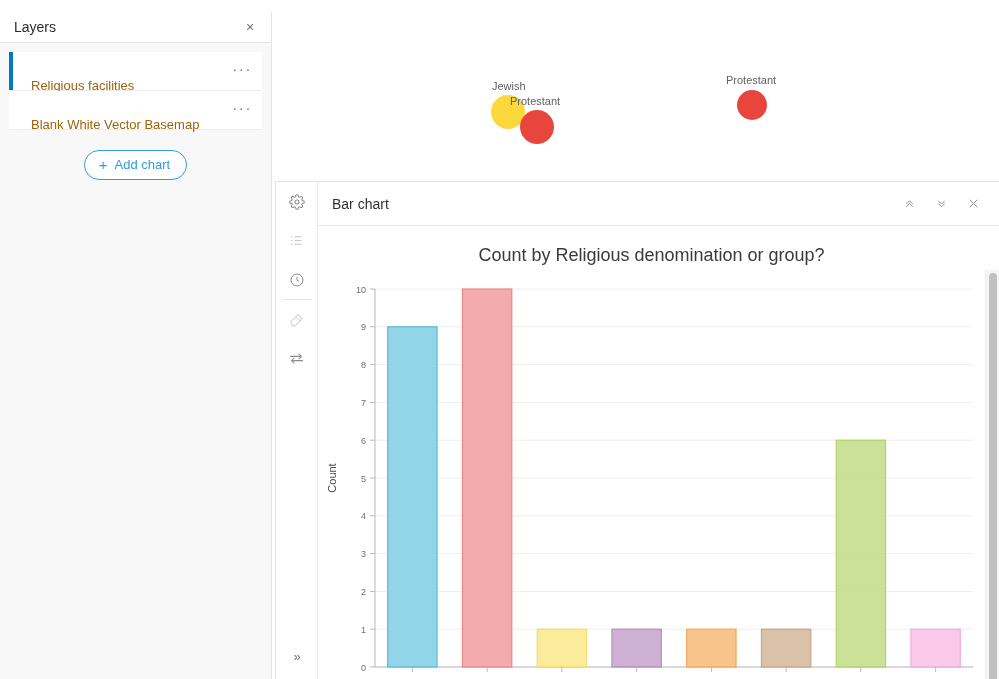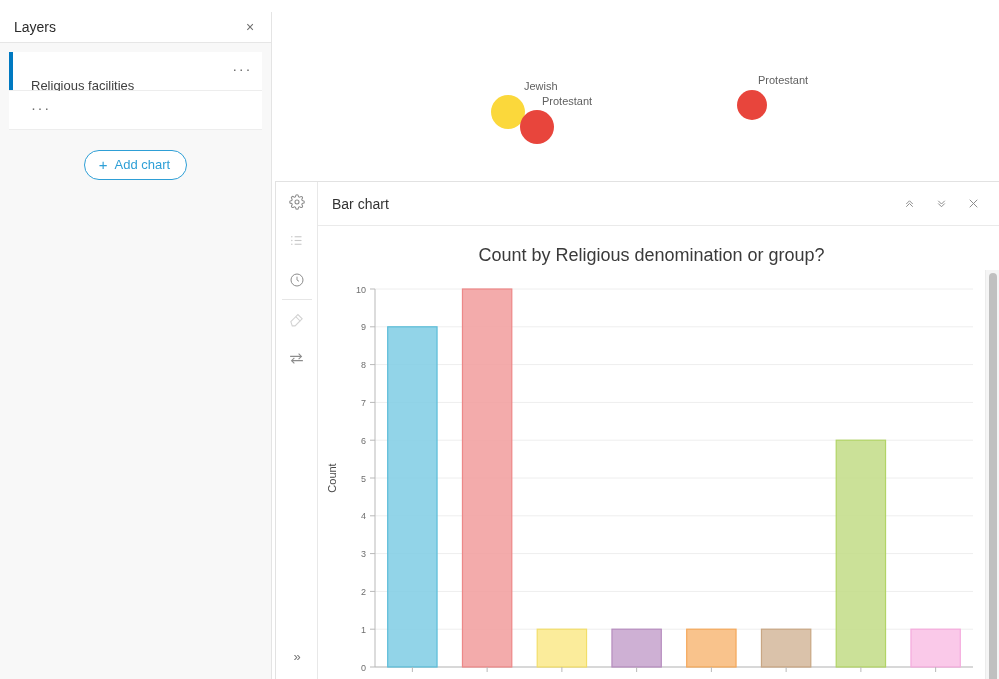--- a/index.html
+++ b/index.html
@@ -34,21 +34,21 @@
   .layer-item {
     position: relative; background: #ffffff;
     height: 39px; display: flex; align-items: center;
     border-bottom: 1px solid #ededed;
     padding-left: 22px; padding-right: 10px;
   }
   .layer-item.selected::before {
     content: ""; position: absolute; left: 0; top: 0;
     width: 4px; height: 100%; background: #0079c1;
   }
-  .layer-name { font-size: 13px; color: #404040; flex: 1; margin-top: 28px; }
+  .layer-name { font-size: 13px; color: #a16207; flex: 1; margin-top: 28px; }
   .layer-menu {
     color: #6e6e6e; font-size: 15px; letter-spacing: 1.6px;
     cursor: pointer; line-height: 8px; padding-bottom: 5px;
   }
   #add-layer-wrap { display: flex; justify-content: center; margin-top: 20px; }
   #add-layer-btn {
     display: inline-flex; align-items: center; gap: 7px;
     border: 1px solid #2e9fd6; border-radius: 16px;
     background: #ffffff; color: #2e9fd6;
     font-size: 13px; padding: 6px 16px 7px 14px;
@@ -58,21 +58,20 @@
 
   
   #map-area {
     position: absolute; left: 272px; top: 0;
     width: 727px; height: 679px; background: #ffffff;
   }
   .map-dot { position: absolute; border-radius: 50%; }
   .map-label {
     position: absolute; font-size: 11px; color: #5f5f5f;
     white-space: nowrap;
-    margin-left: 32px;
   }
 
   
   #chart-panel {
     position: absolute; left: 275px; top: 181px;
     width: 724px; height: 498px;
     background: #ffffff;
     border-top: 1px solid #e2e2e2;
     border-left: 1px solid #e2e2e2;
     display: flex;
@@ -145,20 +144,21 @@
     <div id="layers-header">
       <div id="layers-title">Layers</div>
       <div class="panel-close">×</div>
     </div>
     <div id="layers-body">
         <div class="layer-item selected">
           <div class="layer-name">Religious facilities</div>
           <div class="layer-menu">···</div>
         </div>
         <div class="layer-item">
+          <div class="layer-name">Blank White Vector Basemap</div>
           <div class="layer-menu">···</div>
         </div>
         <div id="add-layer-wrap">
           <button id="add-layer-btn">
             <span class="plus">+</span>
             <span>Add chart</span>
           </button>
         </div>
       </div>
   </div>

